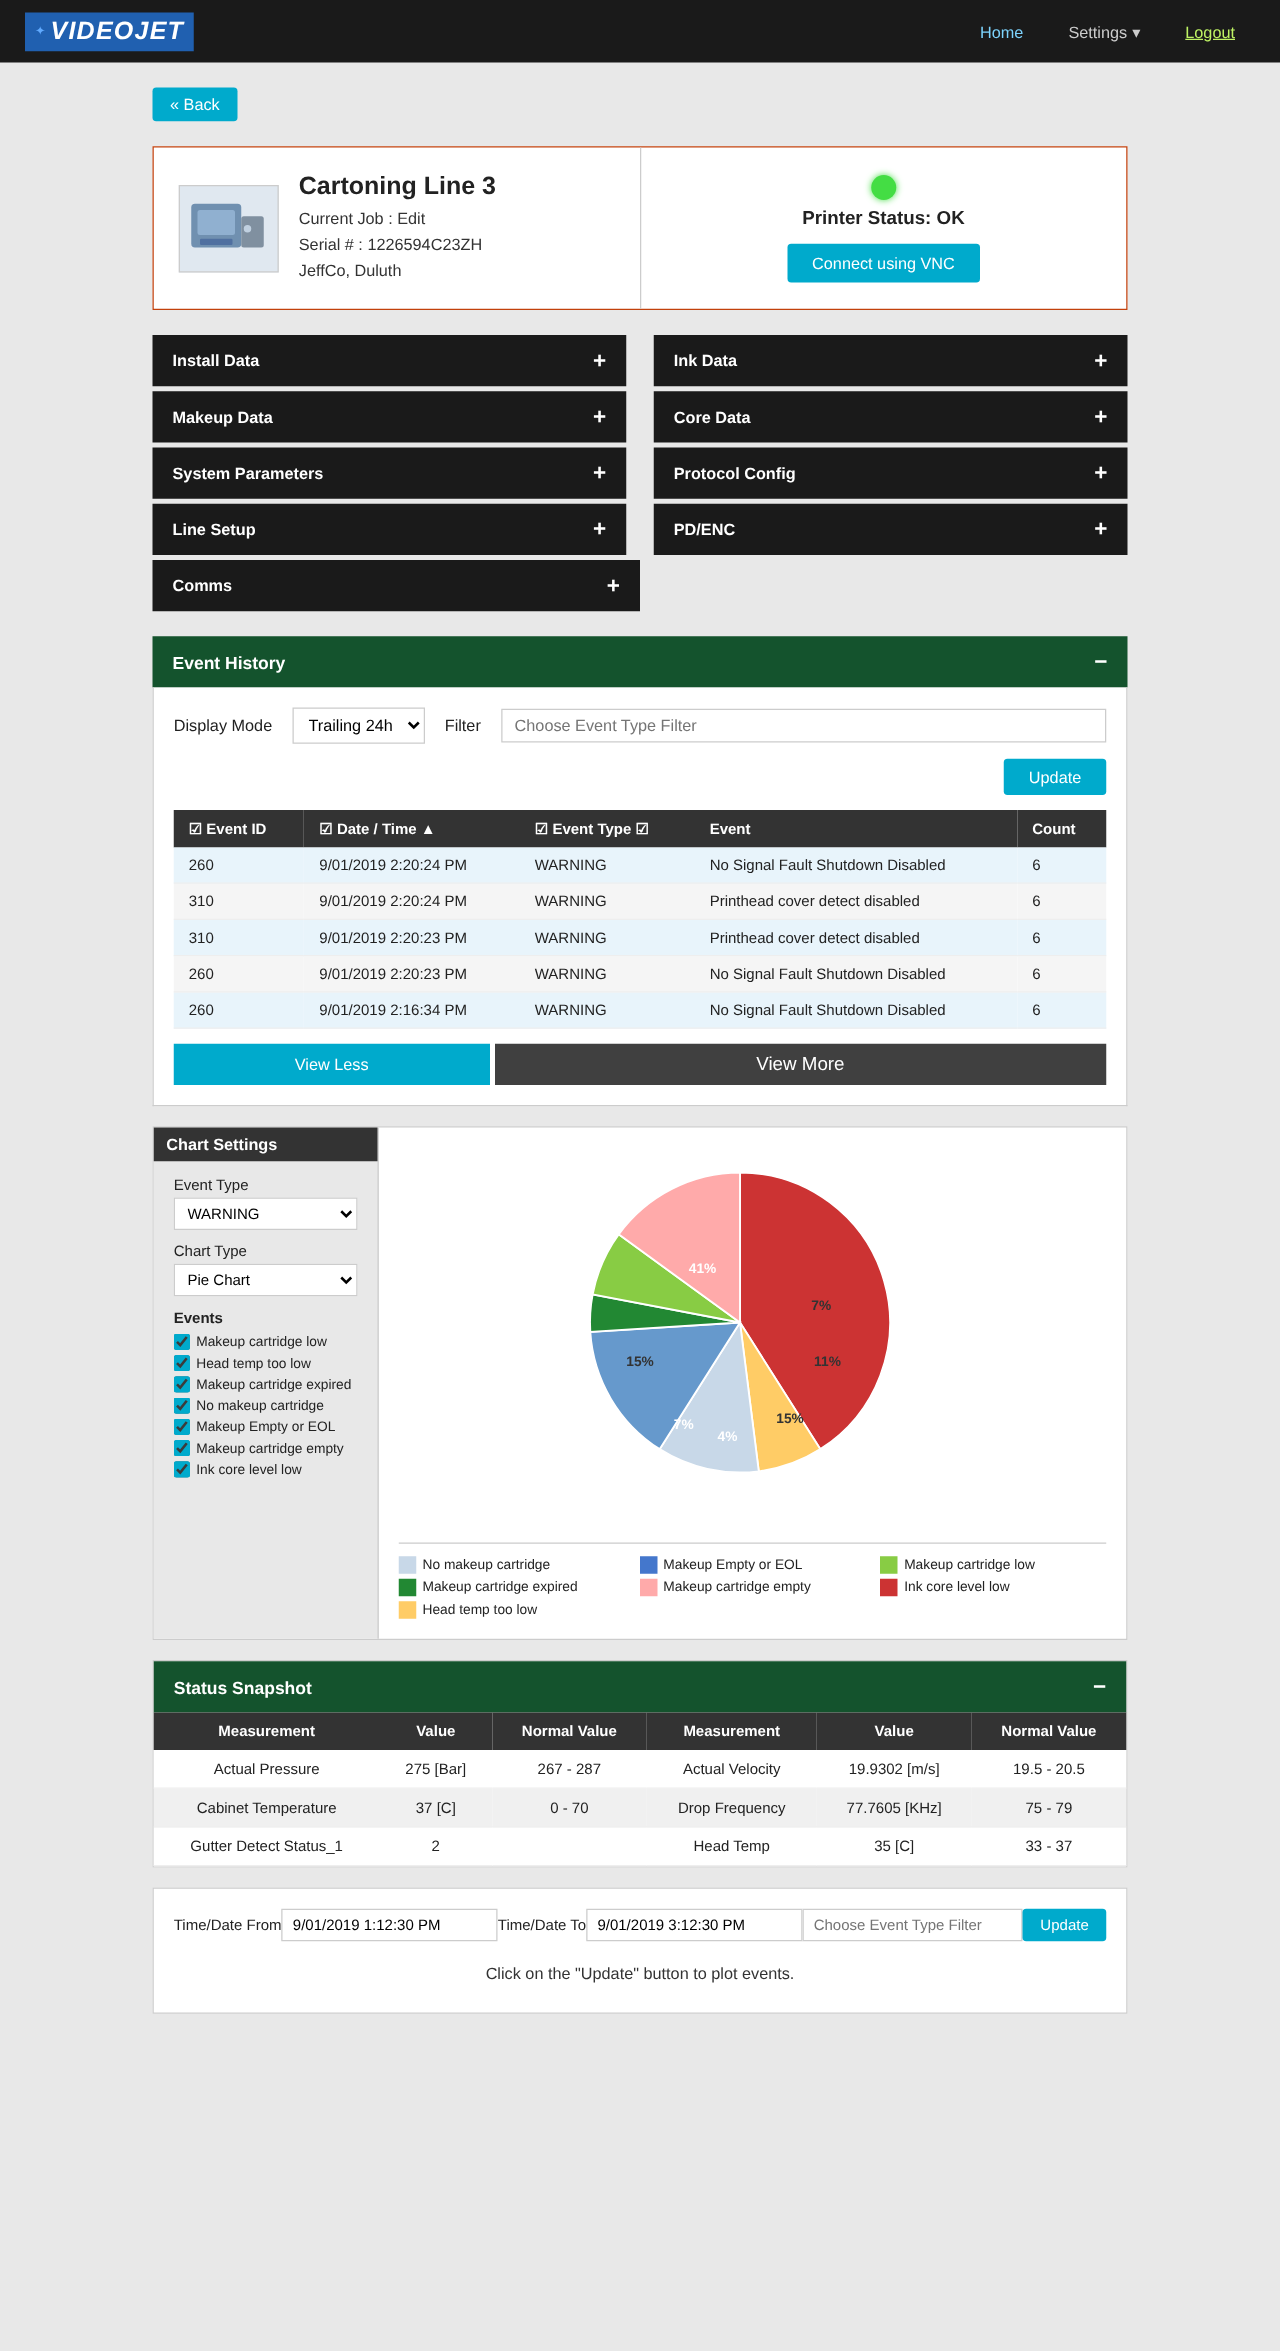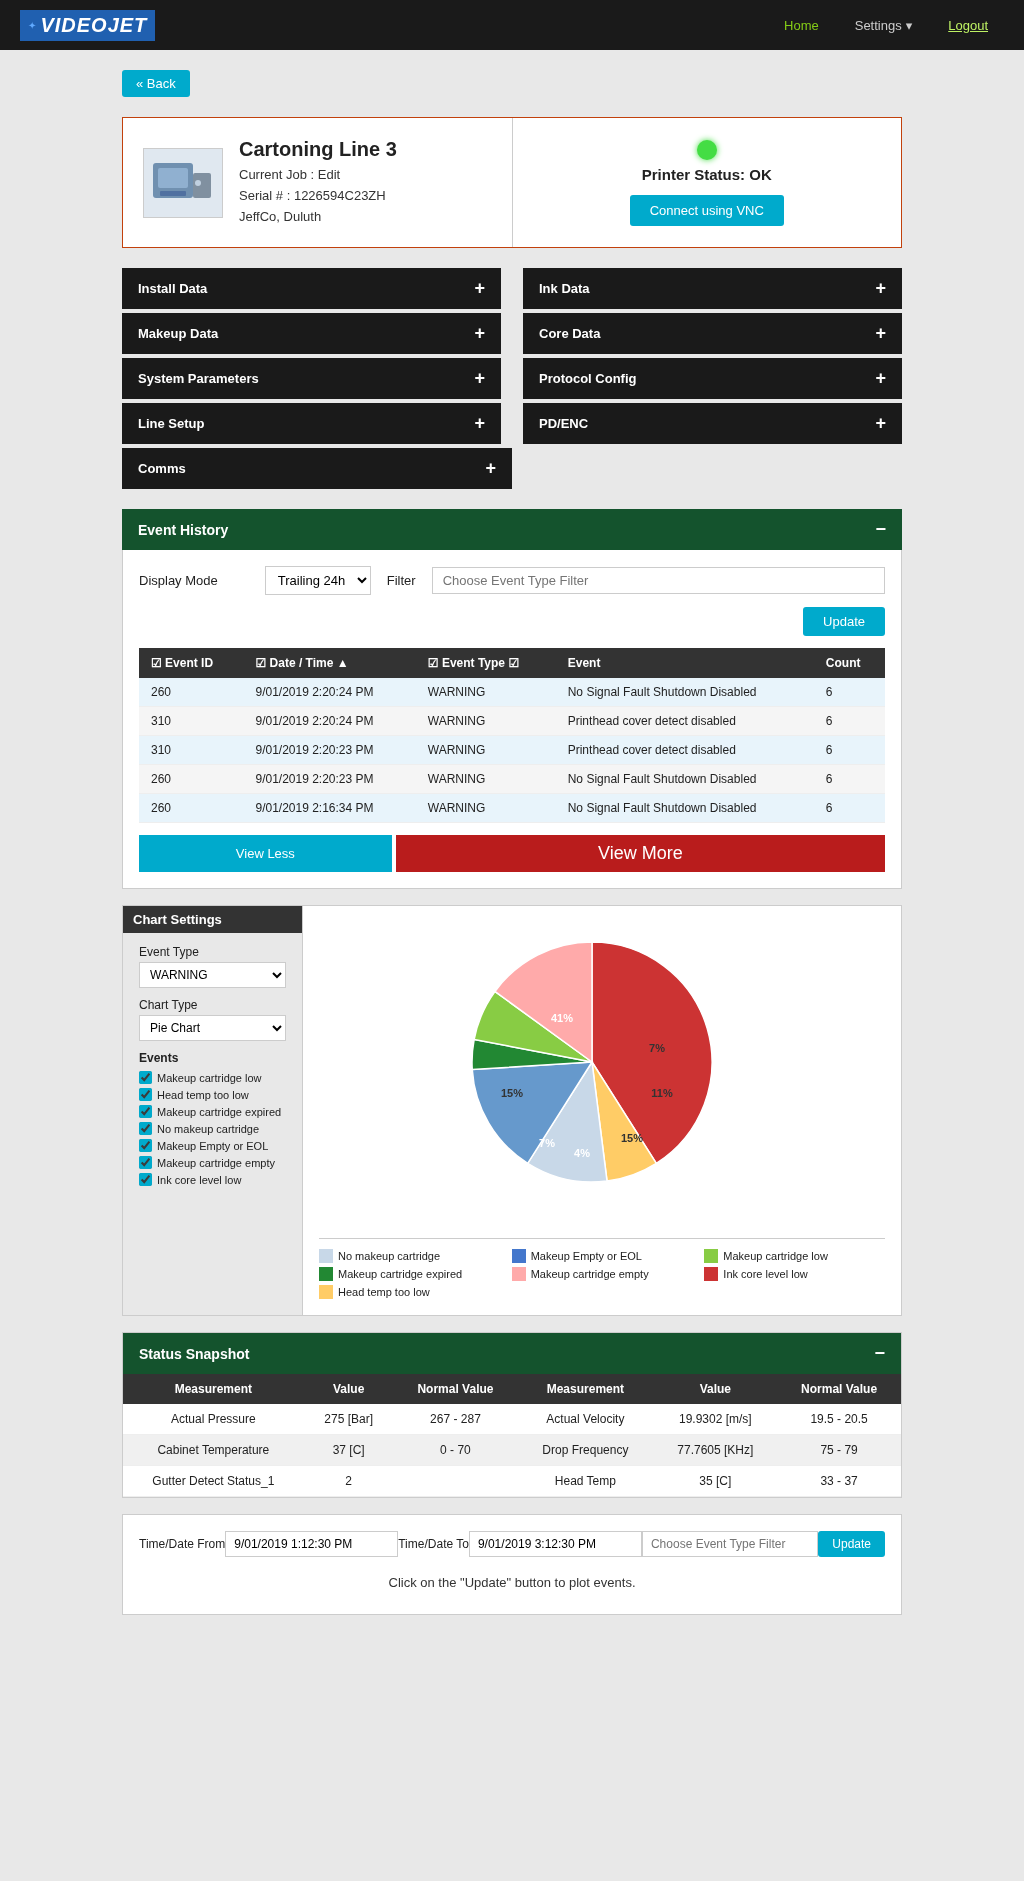--- a/index.html
+++ b/index.html
@@ -6,21 +6,21 @@
     body { font-family: Arial, sans-serif; font-size: 13px; background: #e8e8e8; color: #222; }
 
     
     .header { background: #1a1a1a; display: flex; align-items: center; justify-content: space-between; padding: 0 20px; height: 50px; }
     .header-logo { display: flex; align-items: center; gap: 8px; }
     .header-logo .logo-box { background: #2060b0; padding: 4px 8px; display: flex; align-items: center; }
     .header-logo .logo-text { color: white; font-size: 20px; font-weight: bold; font-style: italic; letter-spacing: 1px; }
     .header-logo .logo-star { color: #60aaff; font-size: 10px; margin-right: 4px; }
     .header-nav { display: flex; gap: 4px; }
     .nav-btn { background: transparent; color: #ccc; border: none; padding: 8px 16px; cursor: pointer; font-size: 13px; }
-    .nav-btn.active { color: #84cc16; }
+    .nav-btn.active { color: #7dd3fc; }
     .nav-btn-settings { display: flex; align-items: center; gap: 4px; }
     .nav-btn-logout { background: transparent; color: #bef264; border: none; padding: 8px 16px; cursor: pointer; font-size: 13px; text-decoration: underline; }
 
     
     .main { max-width: 820px; margin: 0 auto; padding: 20px; }
 
     
     .back-btn { background: #00aacc; color: white; border: none; padding: 6px 14px; cursor: pointer; font-size: 13px; border-radius: 3px; margin-bottom: 20px; display: inline-block; }
 
     
@@ -43,36 +43,36 @@
 
     
     .section-header { background: #14532d; color: white; display: flex; justify-content: space-between; align-items: center; padding: 10px 16px; margin-bottom: 0; }
     .section-header span { font-size: 14px; font-weight: bold; }
     .section-header .minus { font-size: 18px; color: white; }
     .section-body { background: white; border: 1px solid #ccc; border-top: none; padding: 16px; margin-bottom: 16px; }
 
     
     .filter-row { display: flex; align-items: center; gap: 16px; margin-bottom: 12px; }
     .filter-row label { font-size: 13px; white-space: nowrap; }
-    .filter-select { padding: 5px 8px; border: 1px solid #ccc; font-size: 13px; background: white; margin-left: 31px; }
+    .filter-select { padding: 5px 8px; border: 1px solid #ccc; font-size: 13px; background: white; }
     .filter-input { flex: 1; padding: 5px 10px; border: 1px solid #ccc; font-size: 13px; color: #999; }
     .update-btn-row { display: flex; justify-content: flex-end; margin-bottom: 12px; }
     .update-btn { background: #00aacc; color: white; border: none; padding: 7px 20px; cursor: pointer; font-size: 13px; border-radius: 3px; }
 
     
     .event-table { width: 100%; border-collapse: collapse; margin-bottom: 12px; }
     .event-table th { background: #333; color: white; padding: 8px 12px; text-align: left; font-size: 12px; }
     .event-table td { padding: 7px 12px; font-size: 12px; border-bottom: 1px solid #eee; }
     .event-table tr:nth-child(even) td { background: #f5f5f5; }
     .event-table tr:nth-child(odd) td { background: #e8f4fb; }
 
     
     .view-btn-row { display: flex; gap: 4px; }
     .view-less-btn { flex: 1; background: #00aacc; color: white; border: none; padding: 8px; cursor: pointer; font-size: 13px; }
-    .view-more-btn { flex: 2; background: #b91c1c; color: white; border: none; padding: 8px; cursor: pointer; font-size: 18px; }
+    .view-more-btn { flex: 2; background: #404040; color: white; border: none; padding: 8px; cursor: pointer; font-size: 15px; }
 
     
     .chart-section { display: flex; gap: 0; margin-bottom: 16px; background: white; border: 1px solid #ccc; }
     .chart-settings { background: #e8e8e8; padding: 16px; min-width: 180px; border-right: 1px solid #ccc; }
     .chart-settings h3 { font-size: 13px; font-weight: bold; margin-bottom: 12px; background: #333; color: white; padding: 6px 10px; margin: -16px -16px 12px -16px; }
     .chart-field { margin-bottom: 10px; }
     .chart-field label { font-size: 12px; display: block; margin-bottom: 3px; }
     .chart-field select { width: 100%; padding: 4px 6px; border: 1px solid #ccc; font-size: 12px; background: white; }
     .events-label { font-size: 12px; font-weight: bold; margin-bottom: 6px; margin-top: 8px; }
     .checkbox-item { display: flex; align-items: center; gap: 5px; margin-bottom: 4px; font-size: 11px; }

